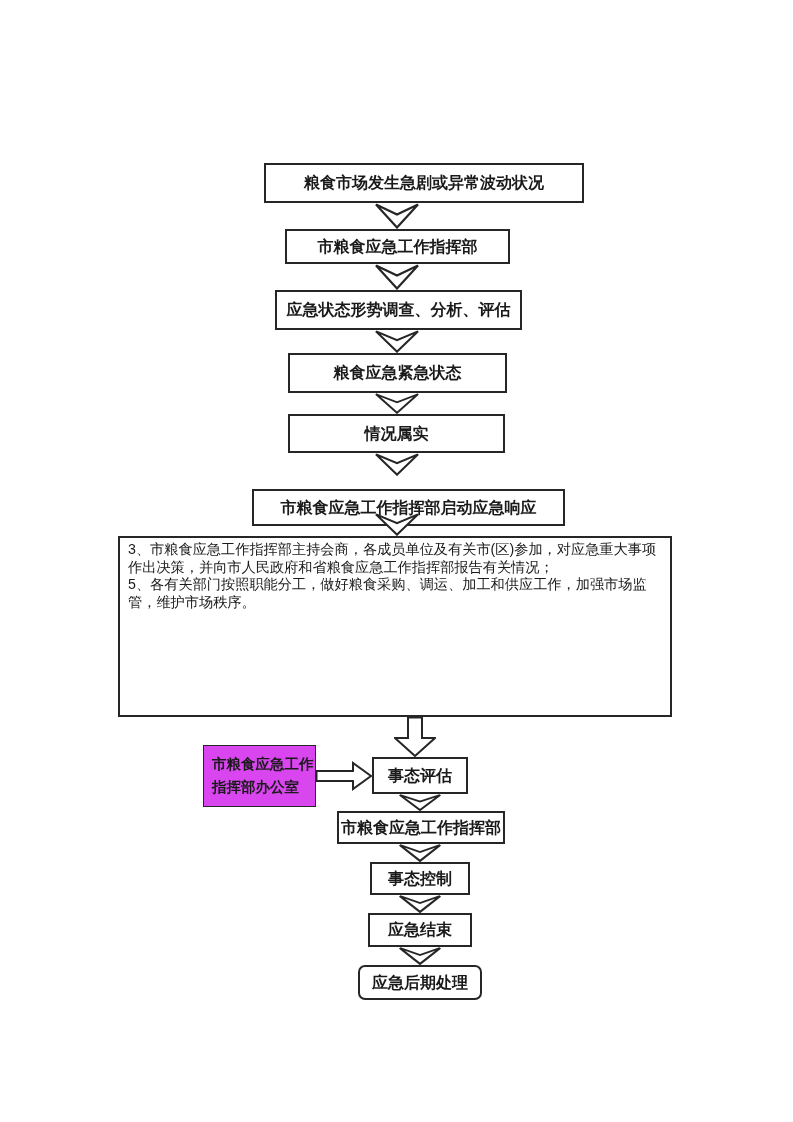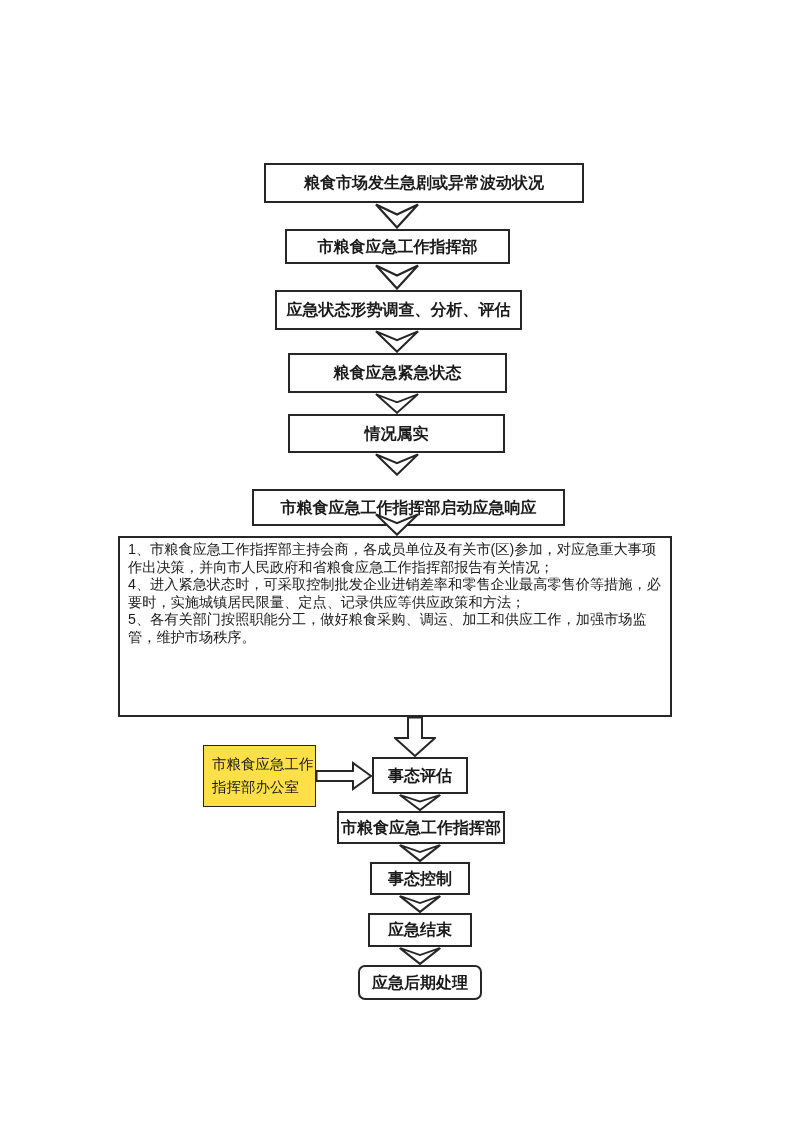--- a/index.html
+++ b/index.html
@@ -9,22 +9,22 @@
   }
   .node {
     position:absolute; box-sizing:border-box;
     border:2px solid #262626; background:#ffffff;
     display:flex; align-items:center; justify-content:center;
     text-align:center; font-weight:bold; font-size:16px; line-height:1.2;
   }
   .node.lower { border-width:2px; }
   .sidebox {
     position:absolute; box-sizing:border-box;
-    border:1.5px solid #262626; background:#fde047;
-    font-weight:normal; font-size:14.5px; line-height:23px;
+    border:1.5px solid #262626; background:#d946ef;
+    font-weight:bold; font-size:14.5px; line-height:23px;
     padding:7px 0 0 8px; text-align:left;
   }
   .bigbox {
     position:absolute; box-sizing:border-box;
     border:2px solid #262626; background:#ffffff;
     font-size:14.2px; line-height:17.6px; text-align:left;
     padding:3px 8px 0 8px; font-weight:normal;
   }
   .bigbox .measure { margin:0; }
   .arrow { position:absolute; display:block; }
@@ -77,22 +77,21 @@
 
   <div class="node" style="left:252px; top:489px; width:313px; height:37px;">市粮食应急工作指挥部启动应急响应</div>
 
   <span class="arrow" style="left:374px; top:513px; width:46px; height:23px;">
     <svg viewBox="0 0 46 26" preserveAspectRatio="none">
         <polygon points="2,1.5 23,11.5 44,1.5 23,24.5" fill="#ffffff" stroke="#262626" stroke-width="2.2"></polygon>
       </svg>
   </span>
 
   <div class="bigbox" style="left:118px; top:536px; width:554px; height:181px;">
-    <p class="measure">1、市粮食应急工作指挥部主持会商，各成员单位及有关市(区)参加，对应急重大事项作出决策，并向市人民政府和省粮食应急工作指挥部报告有关情况；</p>
-    <p class="measure">4、进入紧急状态时，可采取控制批发企业进销差率和零售企业最高零售价等措施，必要时，实施城镇居民限量、定点、记录供应等供应政策和方法；</p>
+    <p class="measure">3、市粮食应急工作指挥部主持会商，各成员单位及有关市(区)参加，对应急重大事项作出决策，并向市人民政府和省粮食应急工作指挥部报告有关情况；</p>
     <p class="measure">5、各有关部门按照职能分工，做好粮食采购、调运、加工和供应工作，加强市场监管，维护市场秩序。</p>
   </div>
 
   <span class="arrow" style="left:394px; top:717px; width:42px; height:40px;">
     <svg viewBox="0 0 42 40" preserveAspectRatio="none">
         <polygon points="14,0.5 28,0.5 28,21 41,21 21,39 1,21 14,21" fill="#ffffff" stroke="#262626" stroke-width="2"></polygon>
       </svg>
   </span>
 
   <div class="sidebox" style="left:203px; top:745px; width:113px; height:62px;">市粮食应急工作指挥部办公室</div>

